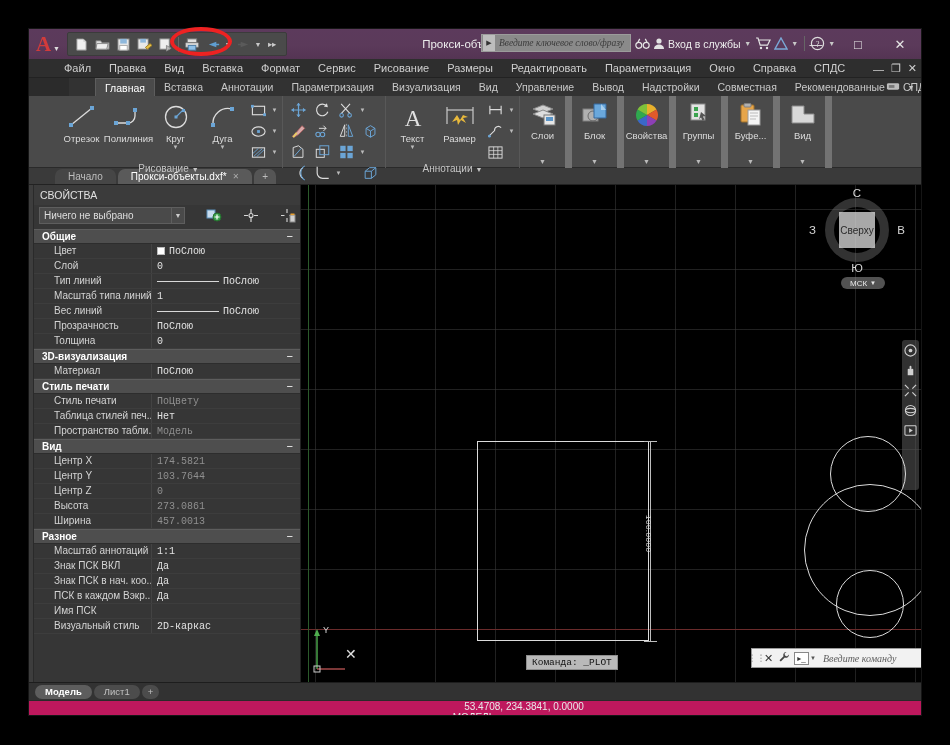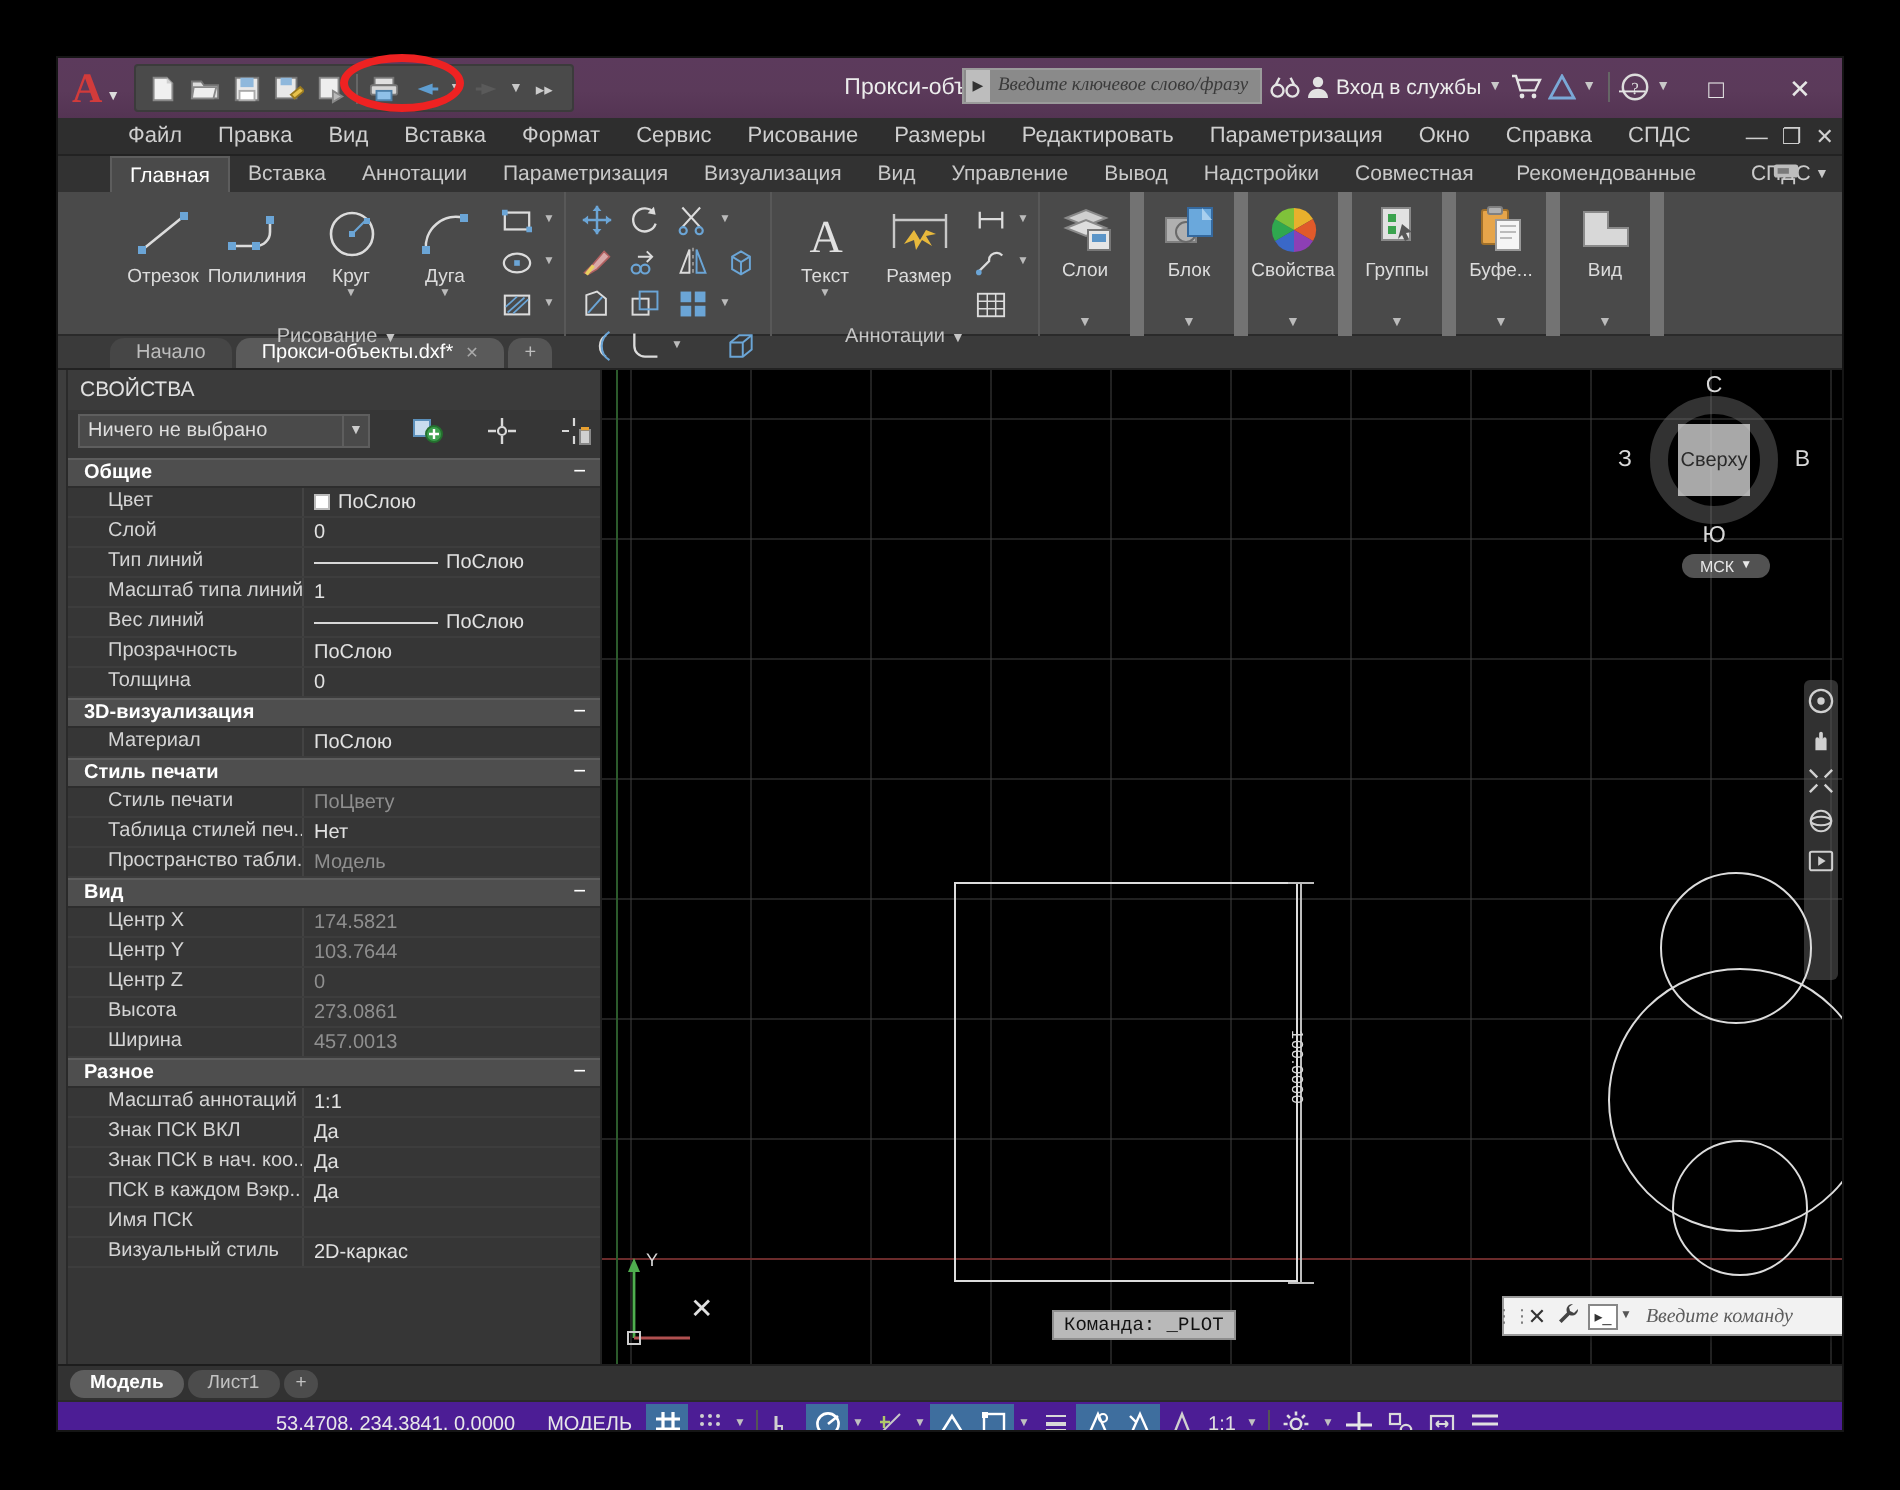--- a/index.html
+++ b/index.html
@@ -129,20 +129,21 @@
     color: #cfcfcf; font-size: 11px;
   }
 
   
   .ribbontabs {
     height: 18px;
     background: #323232;
     display: flex; align-items: flex-start;
     padding-left: 26px;
     position: relative;
+    margin-left: 40px;
   }
   .rtab {
     font-size: 10.5px; color: #c9c9c9;
     padding: 0 9px; line-height: 18px; height: 18px;
   }
   .rtab.active {
     background: #4a4a4a;
     color: #fff;
     border-top: 1px solid #5d5d5d;
     border-left: 1px solid #5d5d5d;
@@ -291,21 +292,21 @@
     width: 118px; padding-left: 20px;
     color: #d4d4d4; font-size: 10px;
     white-space: nowrap; overflow: hidden;
     border-right: 1px solid #434343;
     line-height: 14px;
   }
   .pval {
     flex: 1; padding-left: 5px;
     color: #e2e2e2; font-size: 10px;
     display: flex; align-items: center; gap: 4px;
-    white-space: nowrap; overflow: hidden;
+    white-space: nowrap; overflow: hidden; font-family: Liberation Mono, monospace;
   }
   .pval.dim { color: #8f8f8f; }
   .swatch { width: 8px; height: 8px; background: #fff; border: 1px solid #bbb; display:inline-block;}
   .lineswatch { width: 62px; height: 1px; background: #d8d8d8; display:inline-block; }
 
   
   .canvas {
     flex: 1;
     position: relative;
     background: #000;
@@ -423,24 +424,25 @@
     font-size: 9.5px; color: #c2c2c2;
     padding: 0 10px;
     background: #4c4c4c;
     border-radius: 7px;
   }
   .ltab.active { background: #5d5d5d; color:#fff; font-weight:bold; }
   .ltab.plus { padding: 0 6px; }
 
   .statusbar {
     height: 23px;
-    background: #4c1d95;
+    background: #be185d;
     display: flex; align-items: center;
     border-top: 1px solid #2a2a2a;
     padding-right: 2px;
+    flex-direction: column;
   }
   .coords {
     font-size: 10px; color: #e8e8e8;
     padding: 0 9px;
     margin-left: 100px;
   }
   .sb-model {
     font-size: 10px; color: #e8e8e8;
     padding: 0 7px; font-weight: 500;
   }

